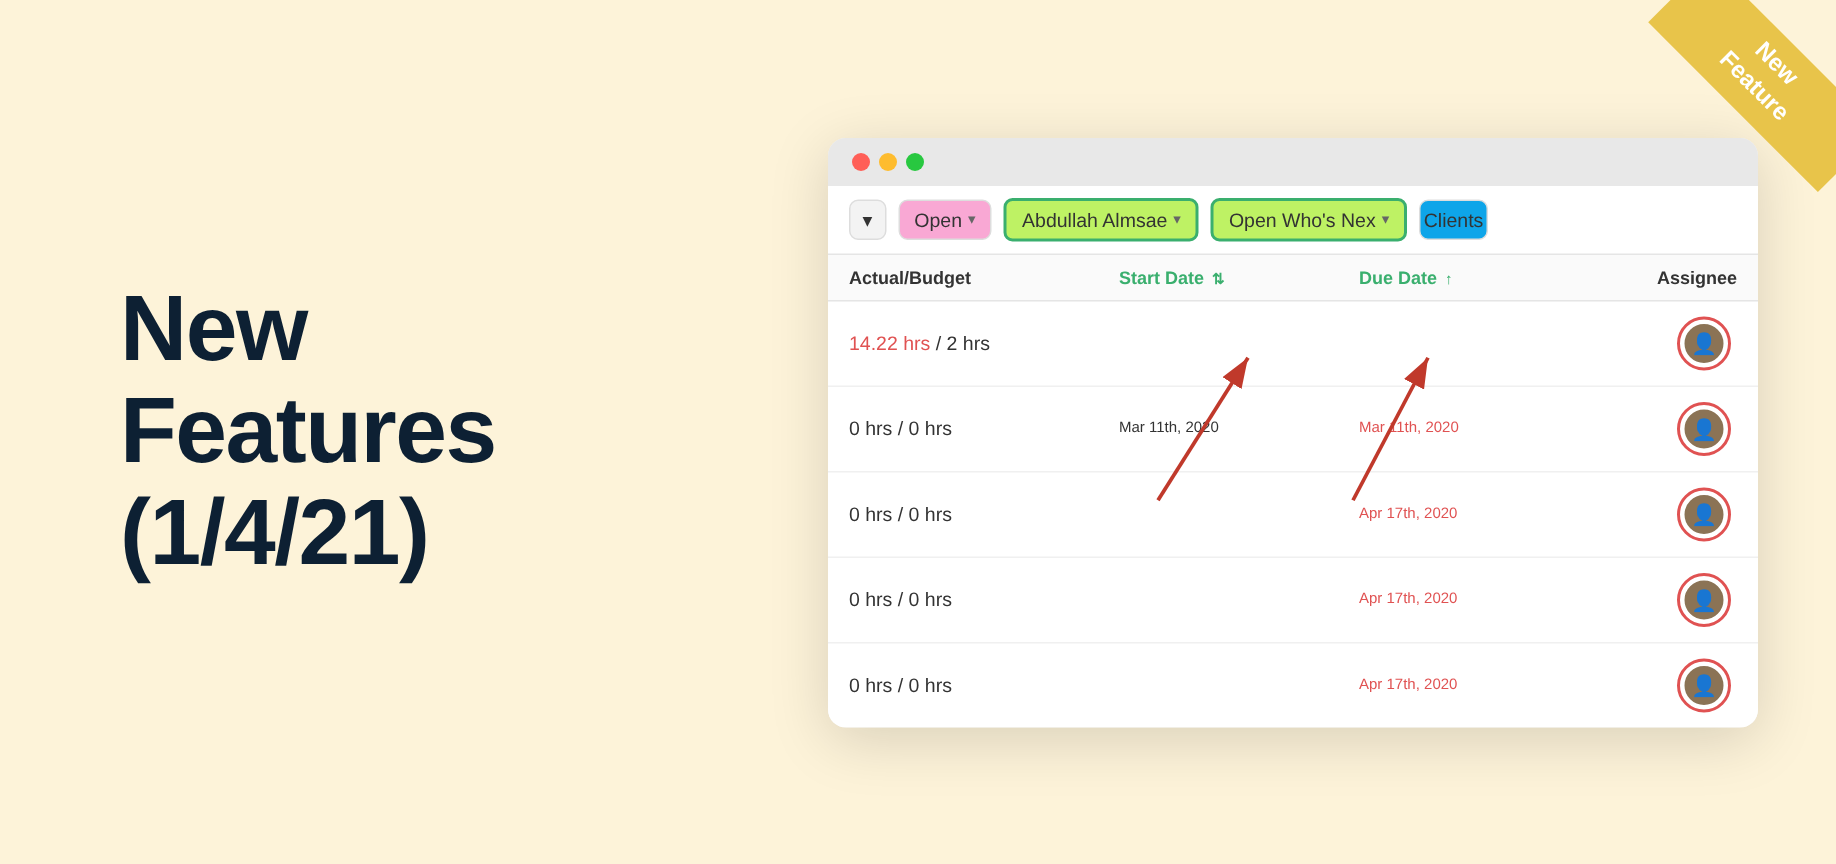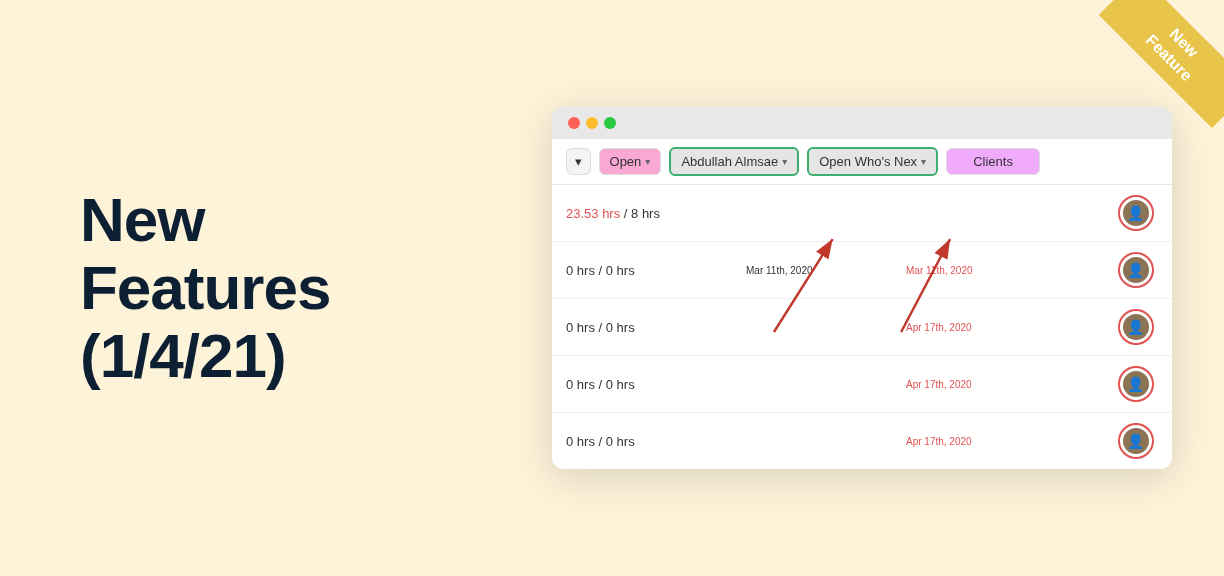--- a/index.html
+++ b/index.html
@@ -111,36 +111,36 @@
       font-size: 13px;
       font-weight: 500;
       color: #333;
       background: #f9a8d4;
       border: 1px solid #ddd;
       cursor: pointer;
     }
 
     .toolbar-btn.highlighted {
       border: 2px solid #3aaf6e;
-      background: #e5e5e5;
+      background: #bef264;
       color: #333;
     }
 
     .toolbar-btn .chevron {
       font-size: 10px;
       color: #666;
     }
 
     .toolbar-btn-clients {
-      padding: 5px 26px;
+      padding: 5px 2px;
       border-radius: 6px;
       font-size: 13px;
       font-weight: 500;
       color: #333;
-      background: #f0abfc;
+      background: #0ea5e9;
       border: 1px solid #ddd;
     }
 
     
     .table-area {
       background: #fff;
     }
 
     .table-header {
       display: grid;
@@ -269,25 +269,41 @@
         <span>Open Who's Nex</span>
         <span class="chevron">▾</span>
       </div>
       <div class="toolbar-btn-clients">
         <span>Clients</span>
       </div>
     </div>
 
     <div class="table-area">
 
+      <div class="table-header">
+        <div class="col-header">
+          <span>Actual/Budget</span>
+        </div>
+        <div class="col-header green">
+          <span>Start Date</span>
+          <span class="sort-icon">⇅</span>
+        </div>
+        <div class="col-header green">
+          <span>Due Date</span>
+          <span class="sort-icon">↑</span>
+        </div>
+        <div class="col-header last">
+          <span>Assignee</span>
+        </div>
+      </div>
 
       <div class="table-row">
         <div class="cell-actual">
-          <span class="red">23.53 hrs</span>
-          <span> / 8 hrs</span>
+          <span class="red">14.22 hrs</span>
+          <span> / 2 hrs</span>
         </div>
         <div class="cell-date"></div>
         <div class="cell-date"></div>
         <div class="cell-assignee">
           <div style="border: 2px solid #e05252; border-radius: 50%; padding: 1px;">
             <div class="avatar">👤</div>
           </div>
         </div>
       </div>
 

